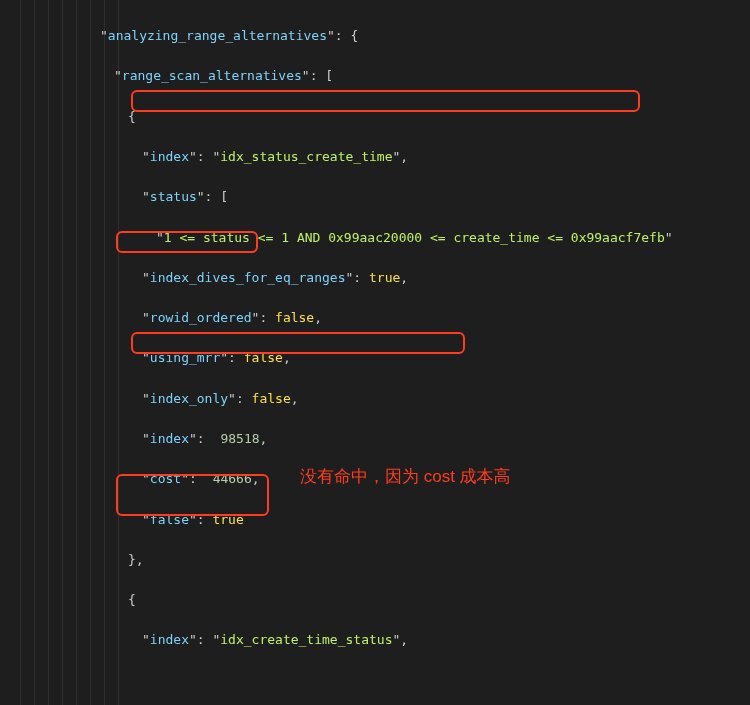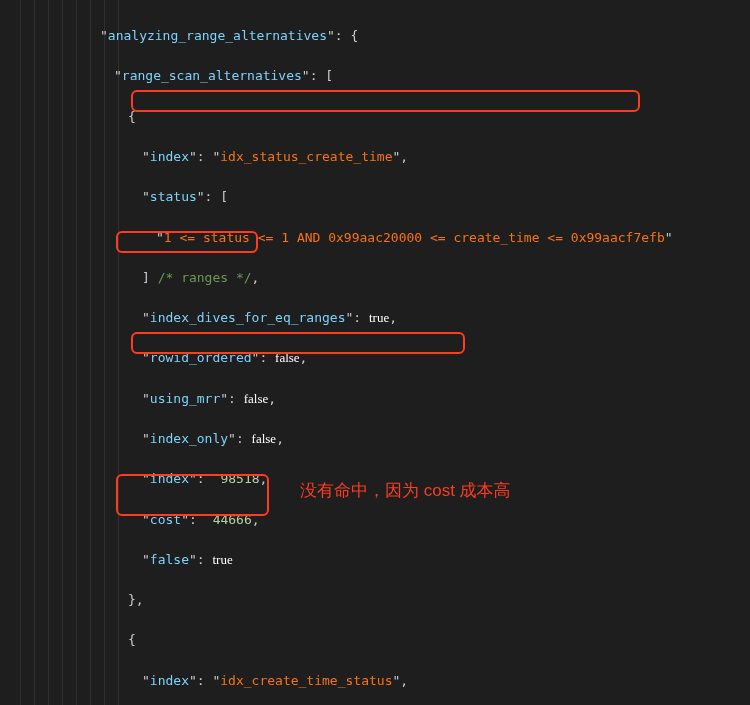--- a/index.html
+++ b/index.html
@@ -32,23 +32,23 @@
       background: #2f2f2f;
     }
     .code-root {
       position: relative;
       padding: 6px 0 6px 20px;
       white-space: pre;
     }
     .line { display: block; position: relative; }
     .p { color: #cccccc; }
     .k { color: #7dd3fc; text-align: right; }
-    .s { color: #f97316; }
+    .s { color: #bef264; }
     .n { color: #b5cea8; margin-left: 8px; }
-    .b { color: #ffffff; font-family: Liberation Serif, serif; }
+    .b { color: #fde047; }
     .c { color: #6a9955; }
     .rect {
       position: absolute;
       border: 2px solid #ff3c1f;
       border-radius: 6px;
       pointer-events: none;
     }
     .annot {
       position: absolute;
       color: #ff3c1f;
@@ -76,21 +76,20 @@
   <div class="guide" style="left:118px"></div>
 </div>
 
 <div class="code-root">
 <span class="line ind1"><span class="p">"</span><span class="k">analyzing_range_alternatives</span><span class="p">": {</span></span>
 <span class="line ind2"><span class="p">"</span><span class="k">range_scan_alternatives</span><span class="p">": [</span></span>
 <span class="line ind3"><span class="p">{</span></span>
 <span class="line ind4"><span class="p">"</span><span class="k">index</span><span class="p">": "</span><span class="s">idx_status_create_time</span><span class="p">",</span></span>
 <span class="line ind4"><span class="p">"</span><span class="k">status</span><span class="p">": [</span></span>
 <span class="line ind5"><span class="p">"</span><span class="s">1 &lt;= status &lt;= 1 AND 0x99aac20000 &lt;= create_time &lt;= 0x99aacf7efb</span><span class="p">"</span></span>
-<span class="line ind4"><span class="p">] </span><span class="c">/* ranges */</span><span class="p">,</span></span>
 <span class="line ind4"><span class="p">"</span><span class="k">index_dives_for_eq_ranges</span><span class="p">": </span><span class="b">true</span><span class="p">,</span></span>
 <span class="line ind4"><span class="p">"</span><span class="k">rowid_ordered</span><span class="p">": </span><span class="b">false</span><span class="p">,</span></span>
 <span class="line ind4"><span class="p">"</span><span class="k">using_mrr</span><span class="p">": </span><span class="b">false</span><span class="p">,</span></span>
 <span class="line ind4"><span class="p">"</span><span class="k">index_only</span><span class="p">": </span><span class="b">false</span><span class="p">,</span></span>
 <span class="line ind4"><span class="p">"</span><span class="k">index</span><span class="p">": </span><span class="n">98518</span><span class="p">,</span></span>
 <span class="line ind4"><span class="p">"</span><span class="k">cost</span><span class="p">": </span><span class="n">44666</span><span class="p">,</span></span>
 <span class="line ind4"><span class="p">"</span><span class="k">false</span><span class="p">": </span><span class="b">true</span></span>
 <span class="line ind3"><span class="p">},</span></span>
 <span class="line ind3"><span class="p">{</span></span>
 <span class="line ind4"><span class="p">"</span><span class="k">index</span><span class="p">": "</span><span class="s">idx_create_time_status</span><span class="p">",</span></span>
@@ -117,13 +116,13 @@
 
 
 
 </div>
 
 <div class="rect" style="left:131px; top:90px; width:509px; height:22px;"></div>
 <div class="rect" style="left:116px; top:231px; width:142px; height:22px;"></div>
 <div class="rect" style="left:131px; top:332px; width:334px; height:22px;"></div>
 <div class="rect" style="left:116px; top:474px; width:153px; height:42px;"></div>
 
-<div class="annot" style="left:300px; top:478px;">没有命中，因为 cost 成本高</div>
+<div class="annot" style="left:300px; top:464px;">没有命中，因为 cost 成本高</div>
 
 </body></html>

